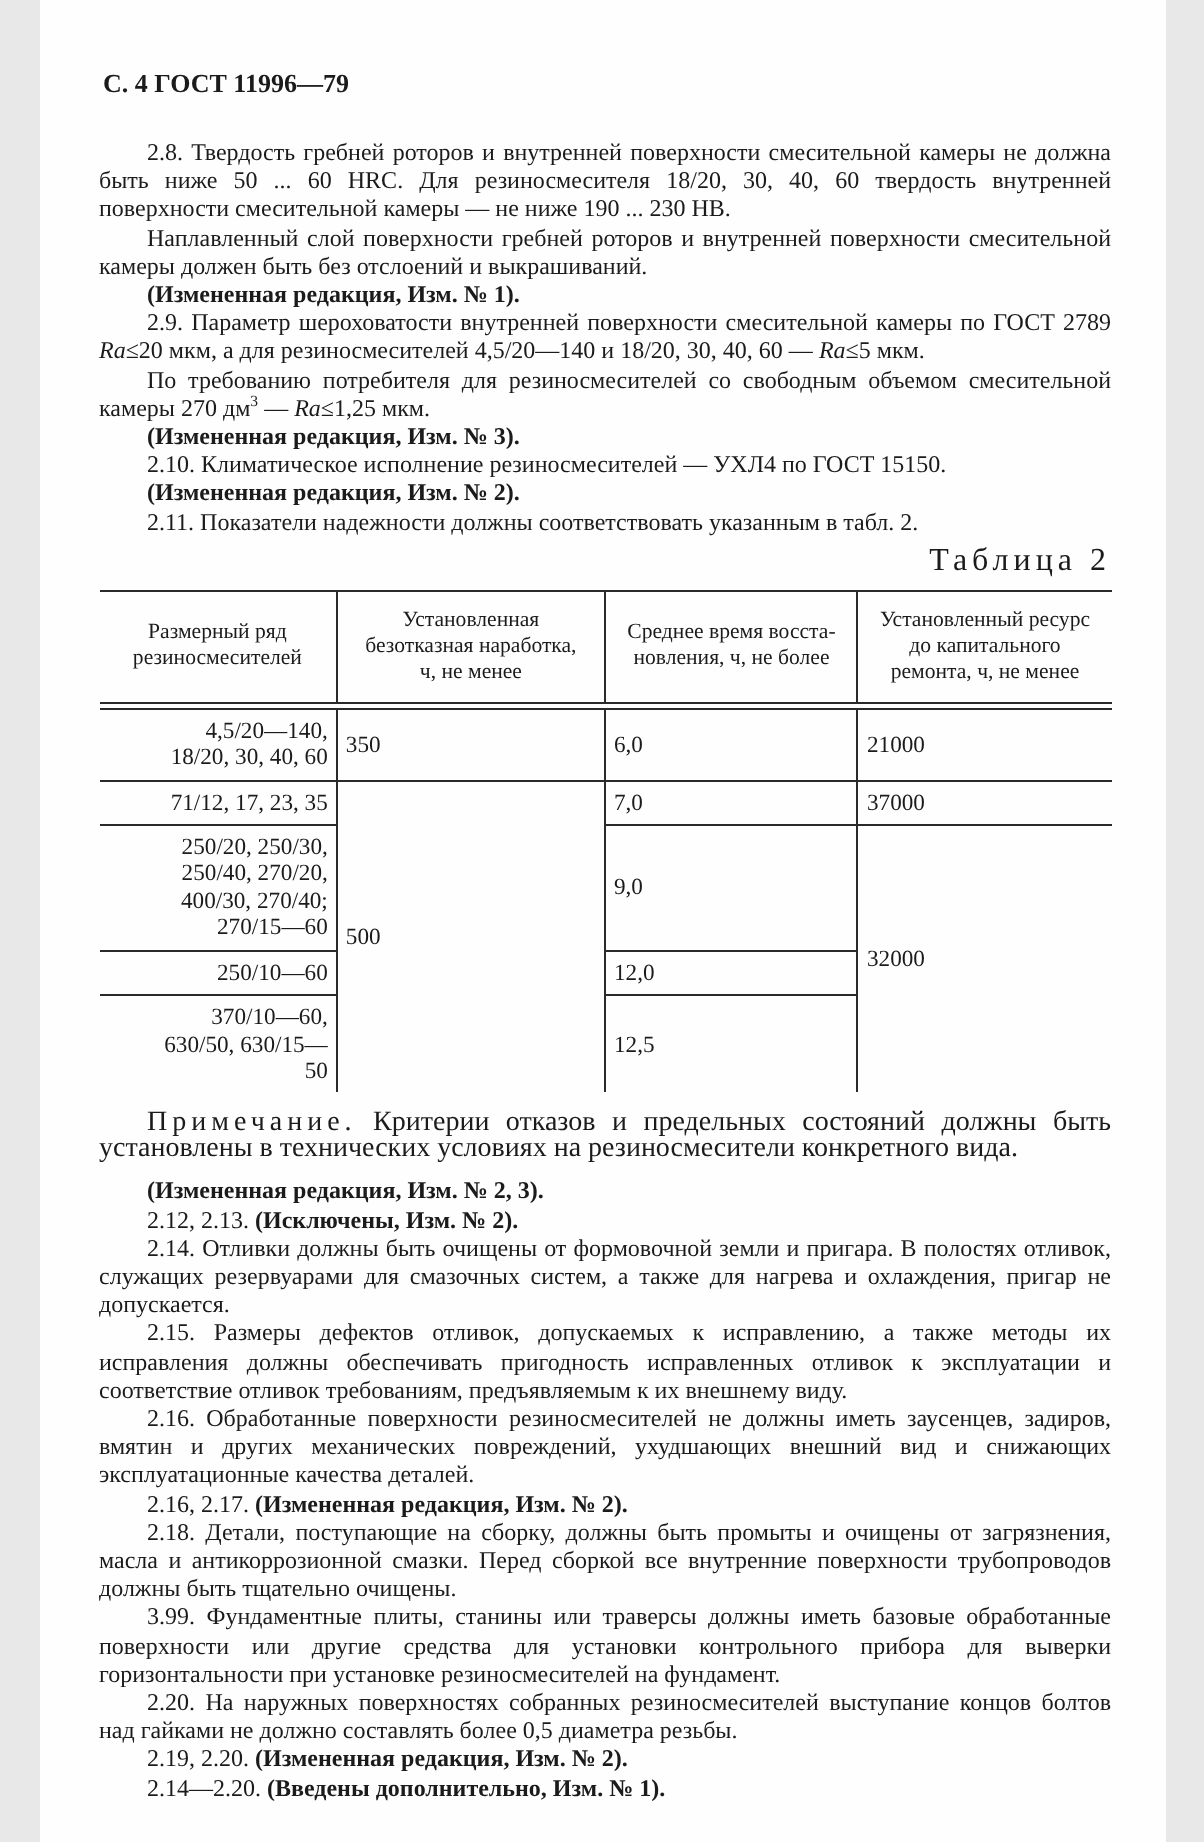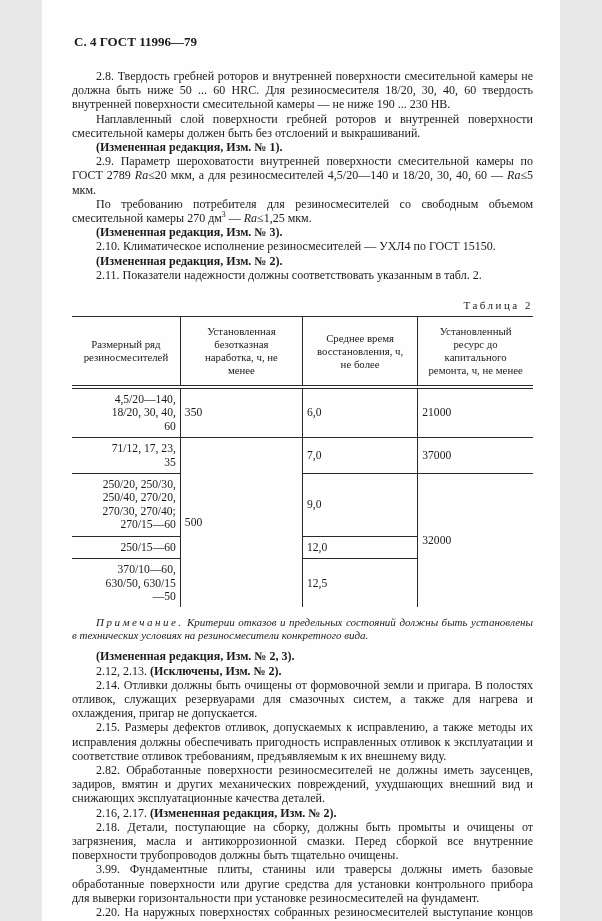--- a/index.html
+++ b/index.html
@@ -1,19 +1,19 @@
 <!DOCTYPE html>
 <html lang="ru"><head>
 <meta charset="utf-8">
 <style>
   html,body{margin:0;padding:0;}
   body{background:#e8e8e8;}
   .page{
     position:relative;
-    width:518px;height:921px;
+    width:563px;height:921px;
     margin:0 auto;
     background:#fefefe;
     color:#1b1b1b;
     font-family:"Liberation Serif","DejaVu Serif",serif;
     box-sizing:border-box;
     padding:35px 27px 0 30px;
     overflow:hidden;
   }
   .page-header{
     font-weight:bold;
@@ -26,24 +26,24 @@
     font-size:12px;
     line-height:14.2px;
     text-align:justify;
     text-indent:24px;
   }
   .b{font-weight:bold;}
   .i{font-style:italic;}
   .sp{letter-spacing:2.5px;}
   sup{font-size:0.65em;line-height:0;}
   .table-label{
-    font-size:11px;
+    font-size:16px;
     letter-spacing:2.5px;
     text-align:right;
-    margin:17px 0 5px 0;
+    margin:4px 0 5px 0;
   }
   table.tbl{
     width:100%;
     border-collapse:collapse;
     border-top:1.5px solid #2a2a2a;
     table-layout:fixed;
   }
   .tbl col.c1{width:23.5%;}
   .tbl col.c2{width:26.5%;}
   .tbl col.c3{width:25%;}
@@ -67,25 +67,24 @@
   .tbl th + th, .tbl td + td{border-left:1px solid #2a2a2a;}
   .tbl td.range{
     text-align:right;
     padding-left:30px;
     white-space:pre-line;
   }
   .tbl td.num{text-align:left;}
   .tbl td.nb, .tbl tr:last-child td{border-bottom:none;}
   .note{
     margin:9px 0 7px 0;
-    font-size:11px;
+    font-size:14px;
     line-height:13px;
     text-align:justify;
     text-indent:24px;
-    font-style:italic;
   }
 </style>
 </head>
 <body>
 
 <div class="page">
 
   <div class="page-header">С. 4 ГОСТ 11996—79</div>
 
   <p class="para"><span>2.8. Твердость гребней роторов и внутренней поверхности смесительной камеры не должна быть ниже 50 ... 60 HRC. Для резиносмесителя 18/20, 30, 40, 60 твердость внутренней поверхности смесительной камеры — не ниже 190 ... 230 НВ.</span></p>
@@ -125,44 +124,44 @@
       </tr>
       <tr>
         <td class="range">71/12, 17, 23, 35</td>
         <td class="num nb" rowspan="4">500</td>
         <td class="num">7,0</td>
         <td class="num">37000</td>
       </tr>
       <tr>
         <td class="range">250/20, 250/30,
 250/40, 270/20,
-270/30, 270/40;
+400/30, 270/40;
 270/15—60</td>
         <td class="num">9,0</td>
         <td class="num nb" rowspan="3">32000</td>
       </tr>
       <tr>
-        <td class="range">250/15—60</td>
+        <td class="range">250/10—60</td>
         <td class="num">12,0</td>
       </tr>
       <tr>
         <td class="range">370/10—60,
 630/50, 630/15—50</td>
         <td class="num">12,5</td>
       </tr>
     </tbody>
   </table>
 
   <p class="note"><span class="sp">Примечание.</span><span> Критерии отказов и предельных состояний должны быть установлены в технических условиях на резиносмесители конкретного вида.</span></p>
 
   <p class="para"><span class="b">(Измененная редакция, Изм. № 2, 3).</span></p>
   <p class="para"><span>2.12, 2.13. </span><span class="b">(Исключены, Изм. № 2).</span></p>
   <p class="para"><span>2.14. Отливки должны быть очищены от формовочной земли и пригара. В полостях отливок, служащих резервуарами для смазочных систем, а также для нагрева и охлаждения, пригар не допускается.</span></p>
   <p class="para"><span>2.15. Размеры дефектов отливок, допускаемых к исправлению, а также методы их исправления должны обеспечивать пригодность исправленных отливок к эксплуатации и соответствие отливок требованиям, предъявляемым к их внешнему виду.</span></p>
-  <p class="para"><span>2.82. Обработанные поверхности резиносмесителей не должны иметь заусенцев, задиров, вмятин и других механических повреждений, ухудшающих внешний вид и снижающих эксплуатационные качества деталей.</span></p>
+  <p class="para"><span>2.16. Обработанные поверхности резиносмесителей не должны иметь заусенцев, задиров, вмятин и других механических повреждений, ухудшающих внешний вид и снижающих эксплуатационные качества деталей.</span></p>
   <p class="para"><span>2.16, 2.17. </span><span class="b">(Измененная редакция, Изм. № 2).</span></p>
   <p class="para"><span>2.18. Детали, поступающие на сборку, должны быть промыты и очищены от загрязнения, масла и антикоррозионной смазки. Перед сборкой все внутренние поверхности трубопроводов должны быть тщательно очищены.</span></p>
   <p class="para"><span>3.99. Фундаментные плиты, станины или траверсы должны иметь базовые обработанные поверхности или другие средства для установки контрольного прибора для выверки горизонтальности при установке резиносмесителей на фундамент.</span></p>
   <p class="para"><span>2.20. На наружных поверхностях собранных резиносмесителей выступание концов болтов над гайками не должно составлять более 0,5 диаметра резьбы.</span></p>
   <p class="para"><span>2.19, 2.20. </span><span class="b">(Измененная редакция, Изм. № 2).</span></p>
   <p class="para"><span>2.14—2.20. </span><span class="b">(Введены дополнительно, Изм. № 1).</span></p>
 
 </div>
 
 </body></html>

